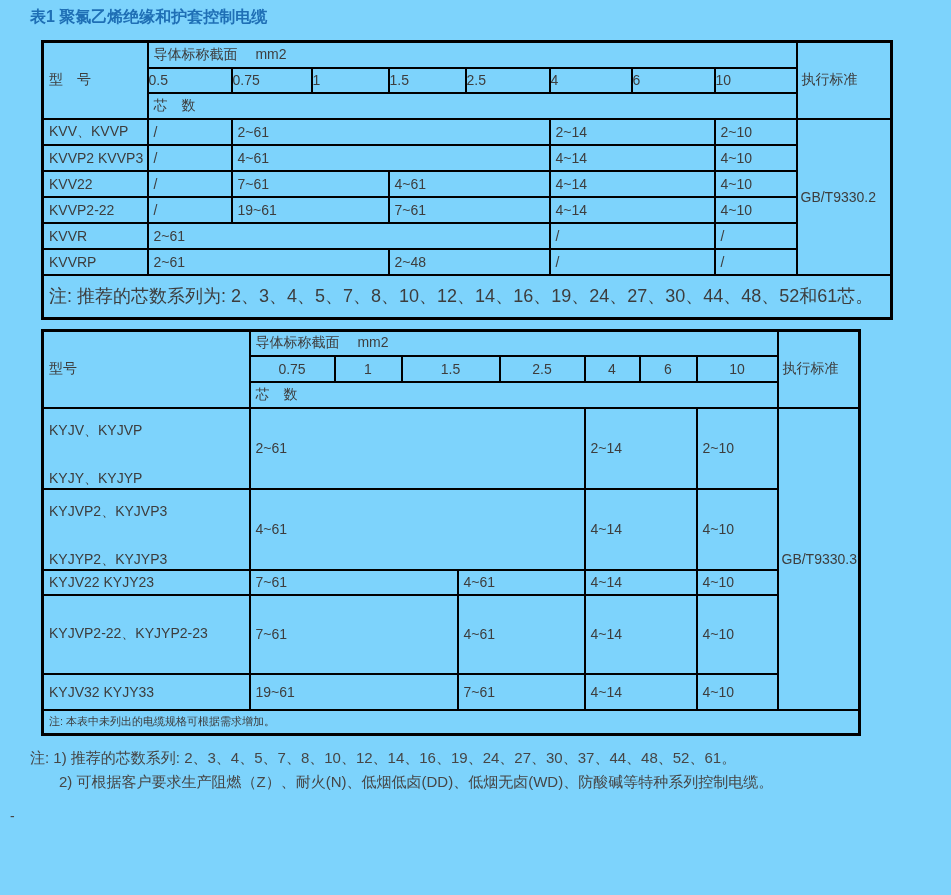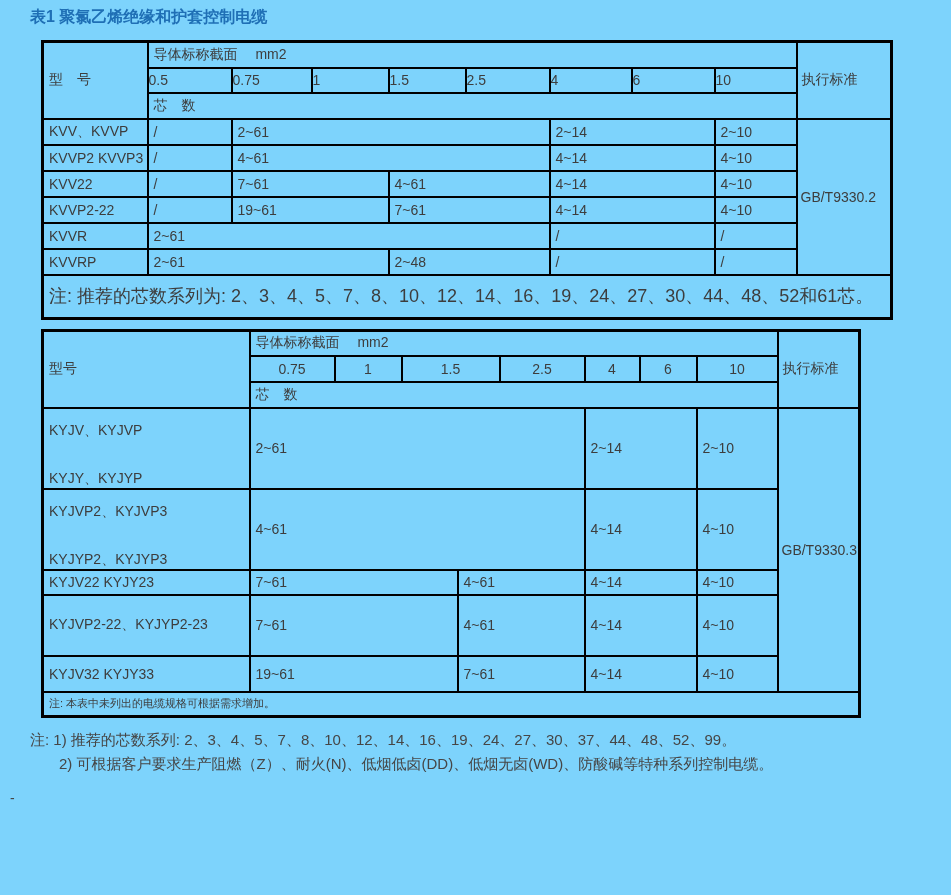--- a/index.html
+++ b/index.html
@@ -38,21 +38,21 @@
     color: #3d3d3d;
   }
   .mt12 { margin-top: 12px; }
   .mt9  { margin-top: 9px; }
   
   .h26 { height: 26px; }
   .h25 { height: 25px; }
   .hnote1 { height: 44px; }
   .ht90 { height: 74px; }
   .ht43 { height: 25px; }
-  .ht69 { height: 61px; }
+  .ht69 { height: 79px; }
   .ht44 { height: 36px; }
   .htnote { height: 25px; }
   
   .num-r { padding: 0 6px 0 0; }
   .num-c { text-align: center; padding: 0; }
   
   .stdh { padding-left: 4px; font-family: Liberation Serif, serif; }
   .std  { padding-left: 3px; }
   .twoLine { vertical-align: top; padding-top: 13px; }
   .twoLine .line2 { margin-top: 30px; }
@@ -235,19 +235,19 @@
       <td colspan="2">4~14</td>
       <td>4~10</td>
     </tr>
     <tr class="htnote">
       <td colspan="10" class="bnote">注: 本表中未列出的电缆规格可根据需求增加。</td>
     </tr>
   </tbody>
     </table>
 
   <div class="footnotes">
-    <div>注: 1) 推荐的芯数系列: 2、3、4、5、7、8、10、12、14、16、19、24、27、30、37、44、48、52、99。</div>
+    <div>注: 1) 推荐的芯数系列: 2、3、4、5、7、8、10、12、14、16、19、24、27、30、37、44、48、52、61。</div>
     <div class="fn2">2) 可根据客户要求生产阻燃（Z）、耐火(N)、低烟低卤(DD)、低烟无卤(WD)、防酸碱等特种系列控制电缆。</div>
   </div>
 
   <div class="dash">-</div>
 
 </div>
 
 </body></html>

